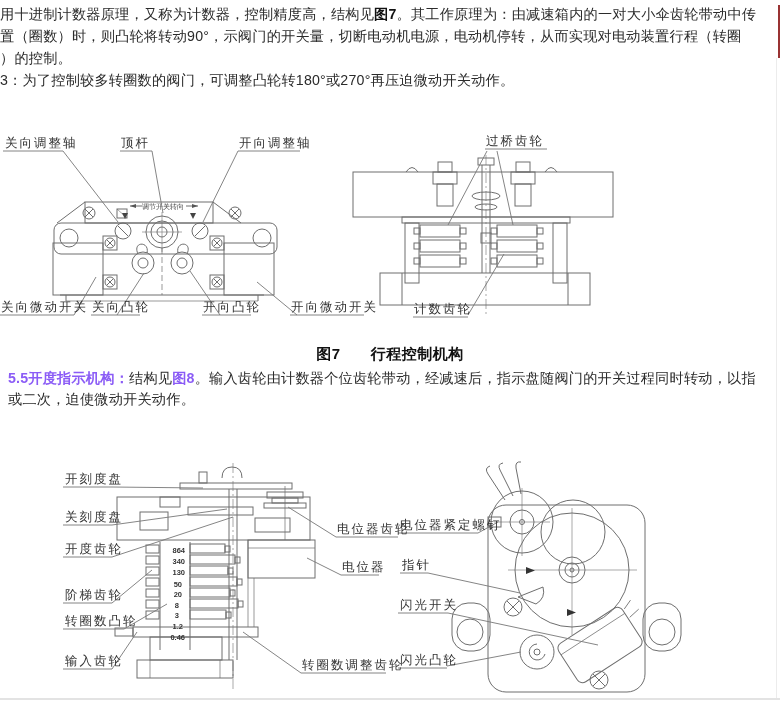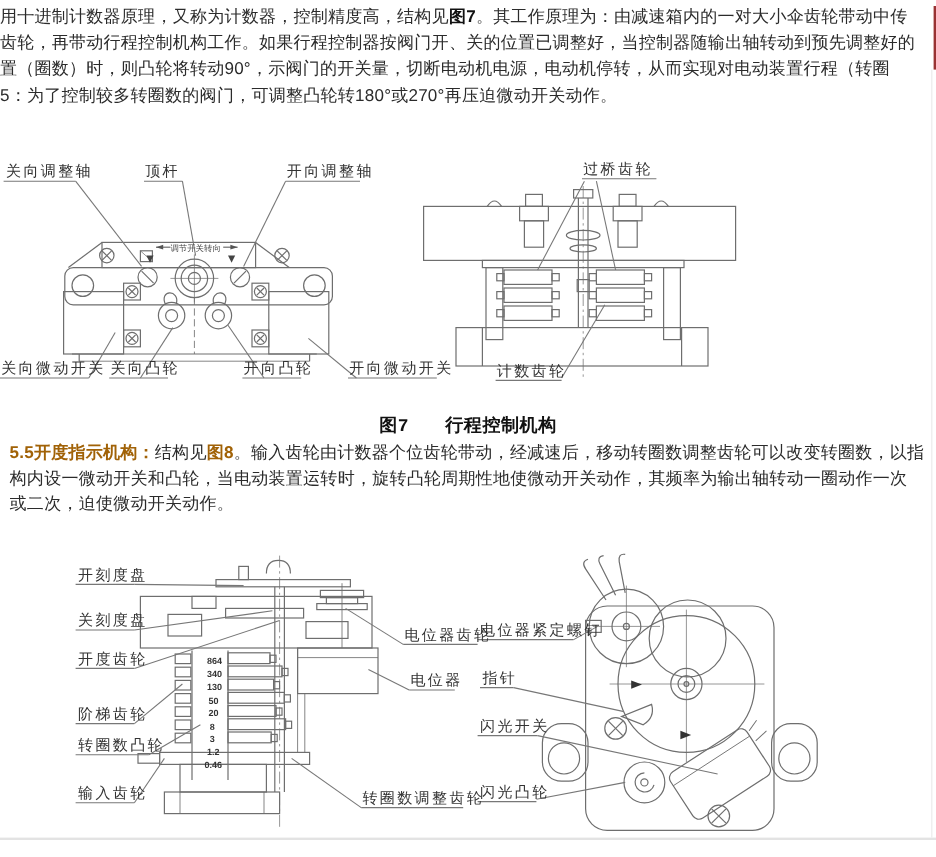--- a/index.html
+++ b/index.html
@@ -3,41 +3,41 @@
 <meta charset="utf-8">
 <style>
   html,body{margin:0;padding:0;}
   body{width:780px;height:714px;position:relative;overflow:hidden;background:#ffffff;
        font-family:"Liberation Sans","DejaVu Sans",sans-serif;color:#2b2b2b;}
   .textblock{position:absolute;left:0;top:3px;width:780px;font-size:14.2px;line-height:22px;
        letter-spacing:0.2px;white-space:nowrap;}
   .tline{height:22px;overflow:hidden;}
   .tline b{font-weight:bold;color:#111;}
   .caption{position:absolute;left:0;top:345px;width:780px;text-align:center;font-size:15px;
-       font-weight:bold;color:#111;letter-spacing:0.5px;font-family:Liberation Mono, monospace;}
+       font-weight:bold;color:#111;letter-spacing:0.5px;}
   .caption .gap{display:inline-block;width:30px;}
   .sec55{position:absolute;left:8px;top:368px;width:772px;font-size:14.2px;line-height:20.8px;
        letter-spacing:0.2px;white-space:nowrap;}
-  .sec55 b{font-weight:bold;color:#a16207;}
+  .sec55 b{font-weight:bold;color:#8b5cf6;}
   svg{position:absolute;left:0;}
   svg text{font-family:"Liberation Sans","DejaVu Sans",sans-serif;fill:#333;font-size:12.5px;letter-spacing:2px;}
   svg text.tiny{font-size:7px;letter-spacing:0;fill:#444;}
   svg text.num{font-size:7.5px;letter-spacing:0;fill:#333;font-weight:bold;}
   .hrule{position:absolute;left:0;top:698px;width:780px;height:2px;background:#e3e3e3;}
   .vline{position:absolute;left:776px;top:58px;width:1px;height:640px;background:#ececec;}
   .redmark{position:absolute;left:778px;top:5px;width:2px;height:53px;background:#993333;}
 </style>
 </head>
 <body>
 
 <div class="textblock">
   <div class="tline"><span>用十进制计数器原理，又称为计数器，控制精度高，结构见</span><b>图7</b><span>。其工作原理为：由减速箱内的一对大小伞齿轮带动中传</span></div>
-  <div class="tline">齿轮，再带动行程控制机构工作。如果行程控制器按阀门开、关的位置已调整好，当控制器随输出轴转动到预先调整好的</div>
   <div class="tline">置（圈数）时，则凸轮将转动90°，示阀门的开关量，切断电动机电源，电动机停转，从而实现对电动装置行程（转圈</div>
-  <div class="tline">5：为了控制较多转圈数的阀门，可调整凸轮转180°或270°再压迫微动开关动作。</div>
+  <div class="tline">）的控制。</div>
+  <div class="tline">3：为了控制较多转圈数的阀门，可调整凸轮转180°或270°再压迫微动开关动作。</div>
 </div>
 
 <svg style="top:110px" width="780" height="235" viewBox="0 0 780 235">
   <g stroke="#6e6e6e" stroke-width="1" fill="none">
 
     <rect x="85" y="92" width="128" height="21"></rect>
     <line x1="85" y1="92" x2="57" y2="113"></line>
     <line x1="213" y1="92" x2="241" y2="113"></line>
 
     <rect x="54" y="113" width="223" height="31" rx="7"></rect>
@@ -211,22 +211,21 @@
   <text x="486" y="35">过桥齿轮</text>
   <text x="414" y="203">计数齿轮</text>
   <text x="163" y="99" text-anchor="middle" class="tiny">调节开关转向</text>
 </svg>
 
 <div class="caption">
   <span>图7</span><span class="gap"></span><span>行程控制机构</span>
 </div>
 
 <div class="sec55">
-  <div class="tline" style="height:20.8px"><b>5.5开度指示机构：</b><span>结构见</span><b>图8</b><span>。输入齿轮由计数器个位齿轮带动，经减速后，移动转圈数调整齿轮可以改变转圈数，以指</span></div>
-  <div class="tline" style="height:20.8px">构内设一微动开关和凸轮，当电动装置运转时，旋转凸轮周期性地使微动开关动作，其频率为输出轴转动一圈动作一次</div>
+  <div class="tline" style="height:20.8px"><b>5.5开度指示机构：</b><span>结构见</span><b>图8</b><span>。输入齿轮由计数器个位齿轮带动，经减速后，指示盘随阀门的开关过程同时转动，以指</span></div>
   <div class="tline" style="height:20.8px">或二次，迫使微动开关动作。</div>
 </div>
 
 <svg style="top:460px" width="780" height="240" viewBox="0 0 780 240">
   <g stroke="#6e6e6e" stroke-width="1" fill="none">
 
     <g>
       <path d="M222,18 Q222,7 232,7 Q242,7 242,18"></path>
       <rect x="199" y="12" width="8" height="11"></rect>
     </g>

